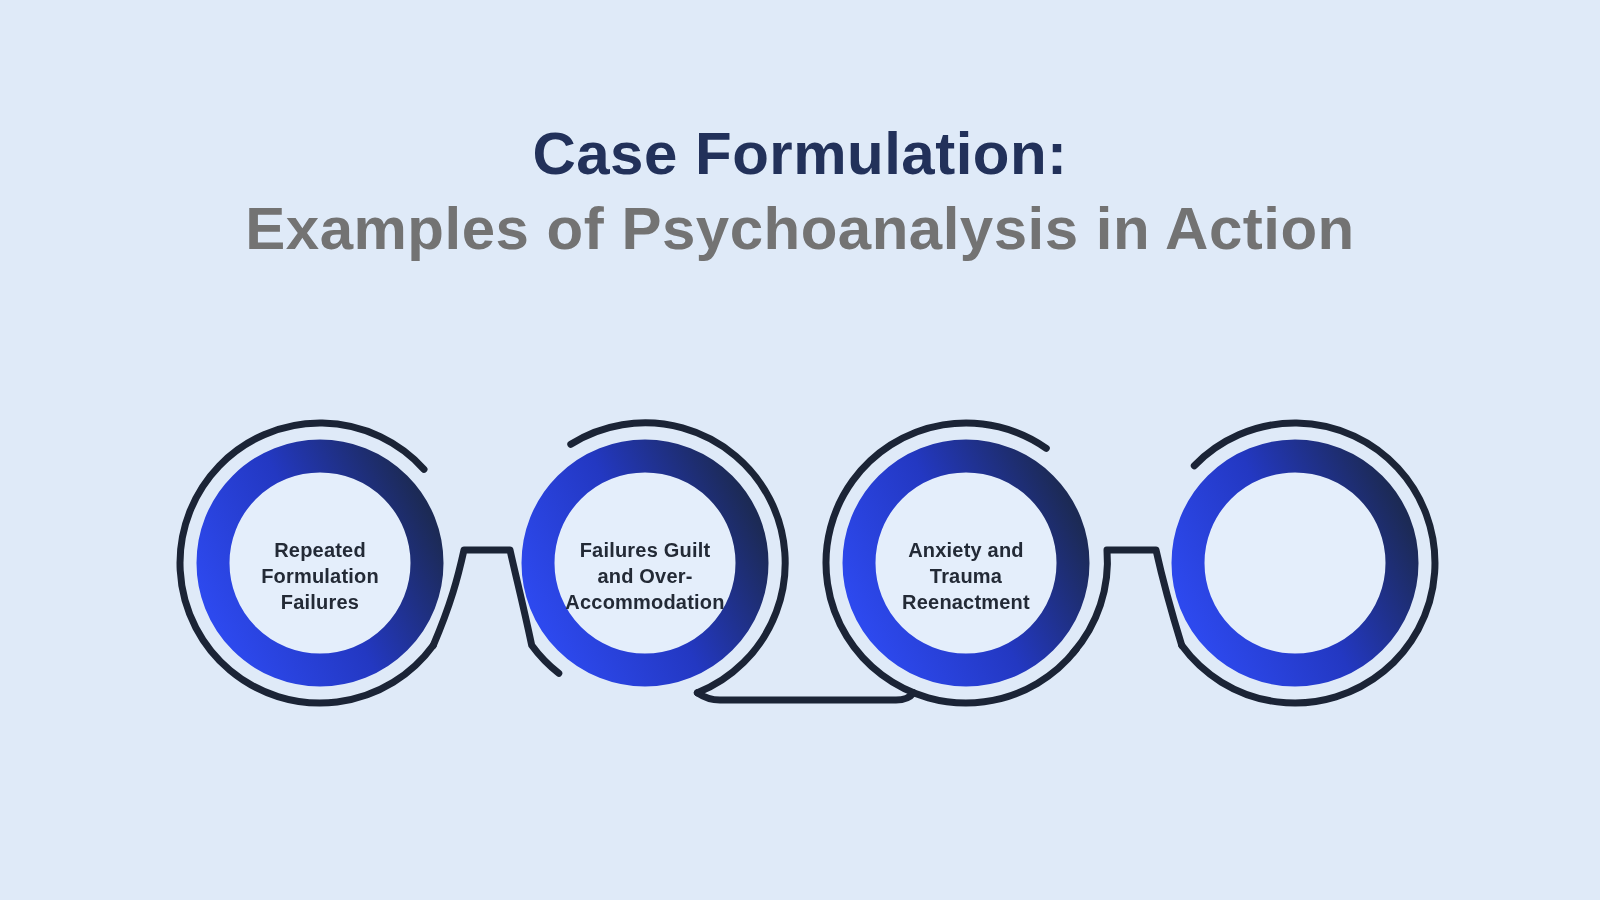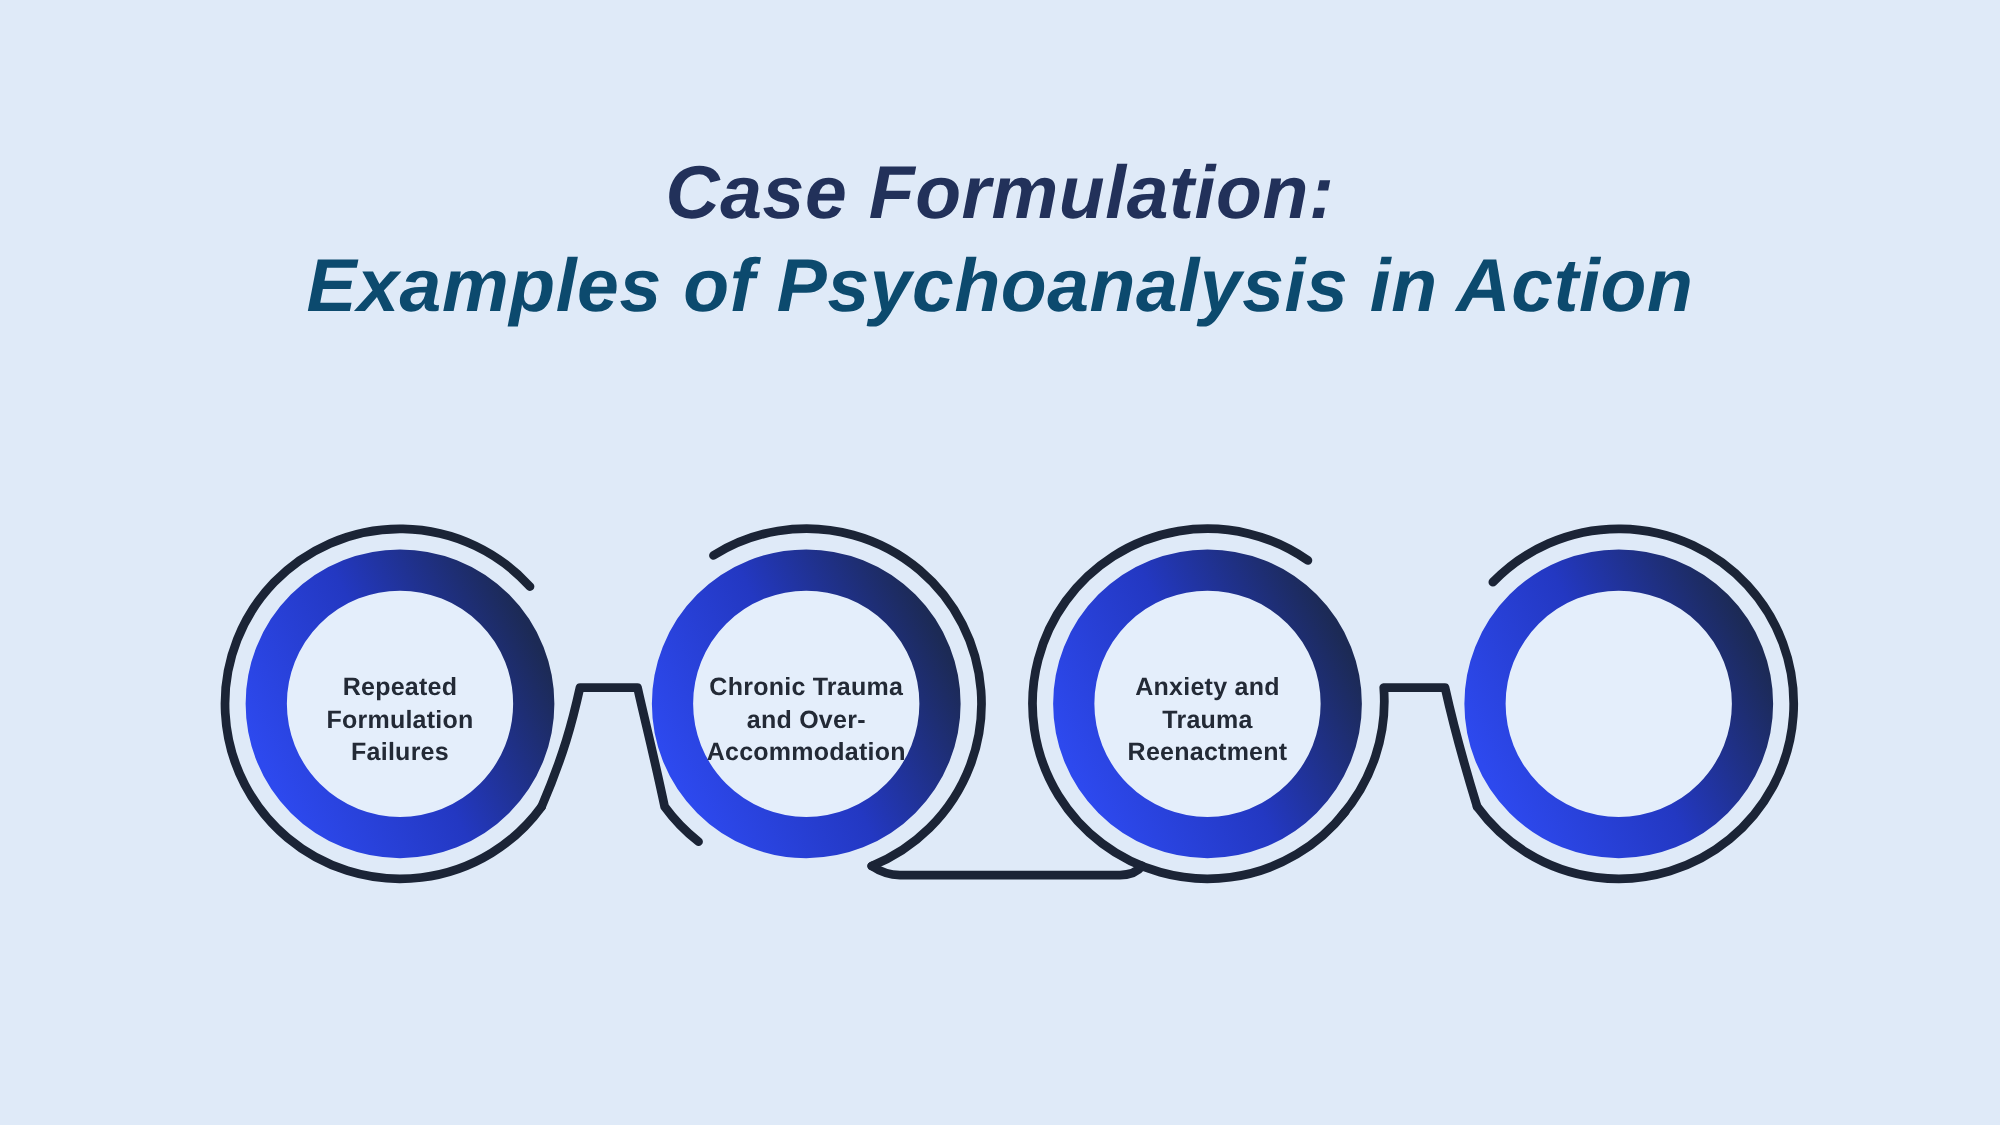--- a/index.html
+++ b/index.html
@@ -23,24 +23,23 @@
   .title {
     position: absolute;
     top: 116px;
     left: 0;
     width: 1600px;
     text-align: center;
     font-weight: 700;
     font-size: 60px;
     line-height: 75px;
     letter-spacing: 0.5px;
-    font-style: italic;
   }
   .title-line-1 { color: #22315a; }
-  .title-line-2 { color: #0c4a6e; }
+  .title-line-2 { color: #737373; }
   svg.diagram {
     position: absolute;
     left: 0;
     top: 0;
     width: 1600px;
     height: 900px;
   }
   .outline-path {
     fill: none;
     stroke-width: 7;
@@ -99,20 +98,20 @@
 
     <circle class="ring" cx="320" cy="563" r="107" fill="#e4eefb"></circle>
     <circle class="ring" cx="645" cy="563" r="107" fill="#e4eefb"></circle>
     <circle class="ring" cx="966" cy="563" r="107" fill="#e4eefb"></circle>
     <circle class="ring" cx="1295" cy="563" r="107" fill="#e4eefb"></circle>
   </svg>
 
   <div class="circle-label" style="left:320px;  top:576px;">Repeated
 Formulation
 Failures</div>
-  <div class="circle-label" style="left:645px;  top:576px;">Chronic Trauma
+  <div class="circle-label" style="left:645px;  top:576px;">Failures Guilt
 and Over-
 Accommodation</div>
   <div class="circle-label" style="left:966px;  top:576px;">Anxiety and
 Trauma
 Reenactment</div>
 
 </div>
 
 </body></html>

